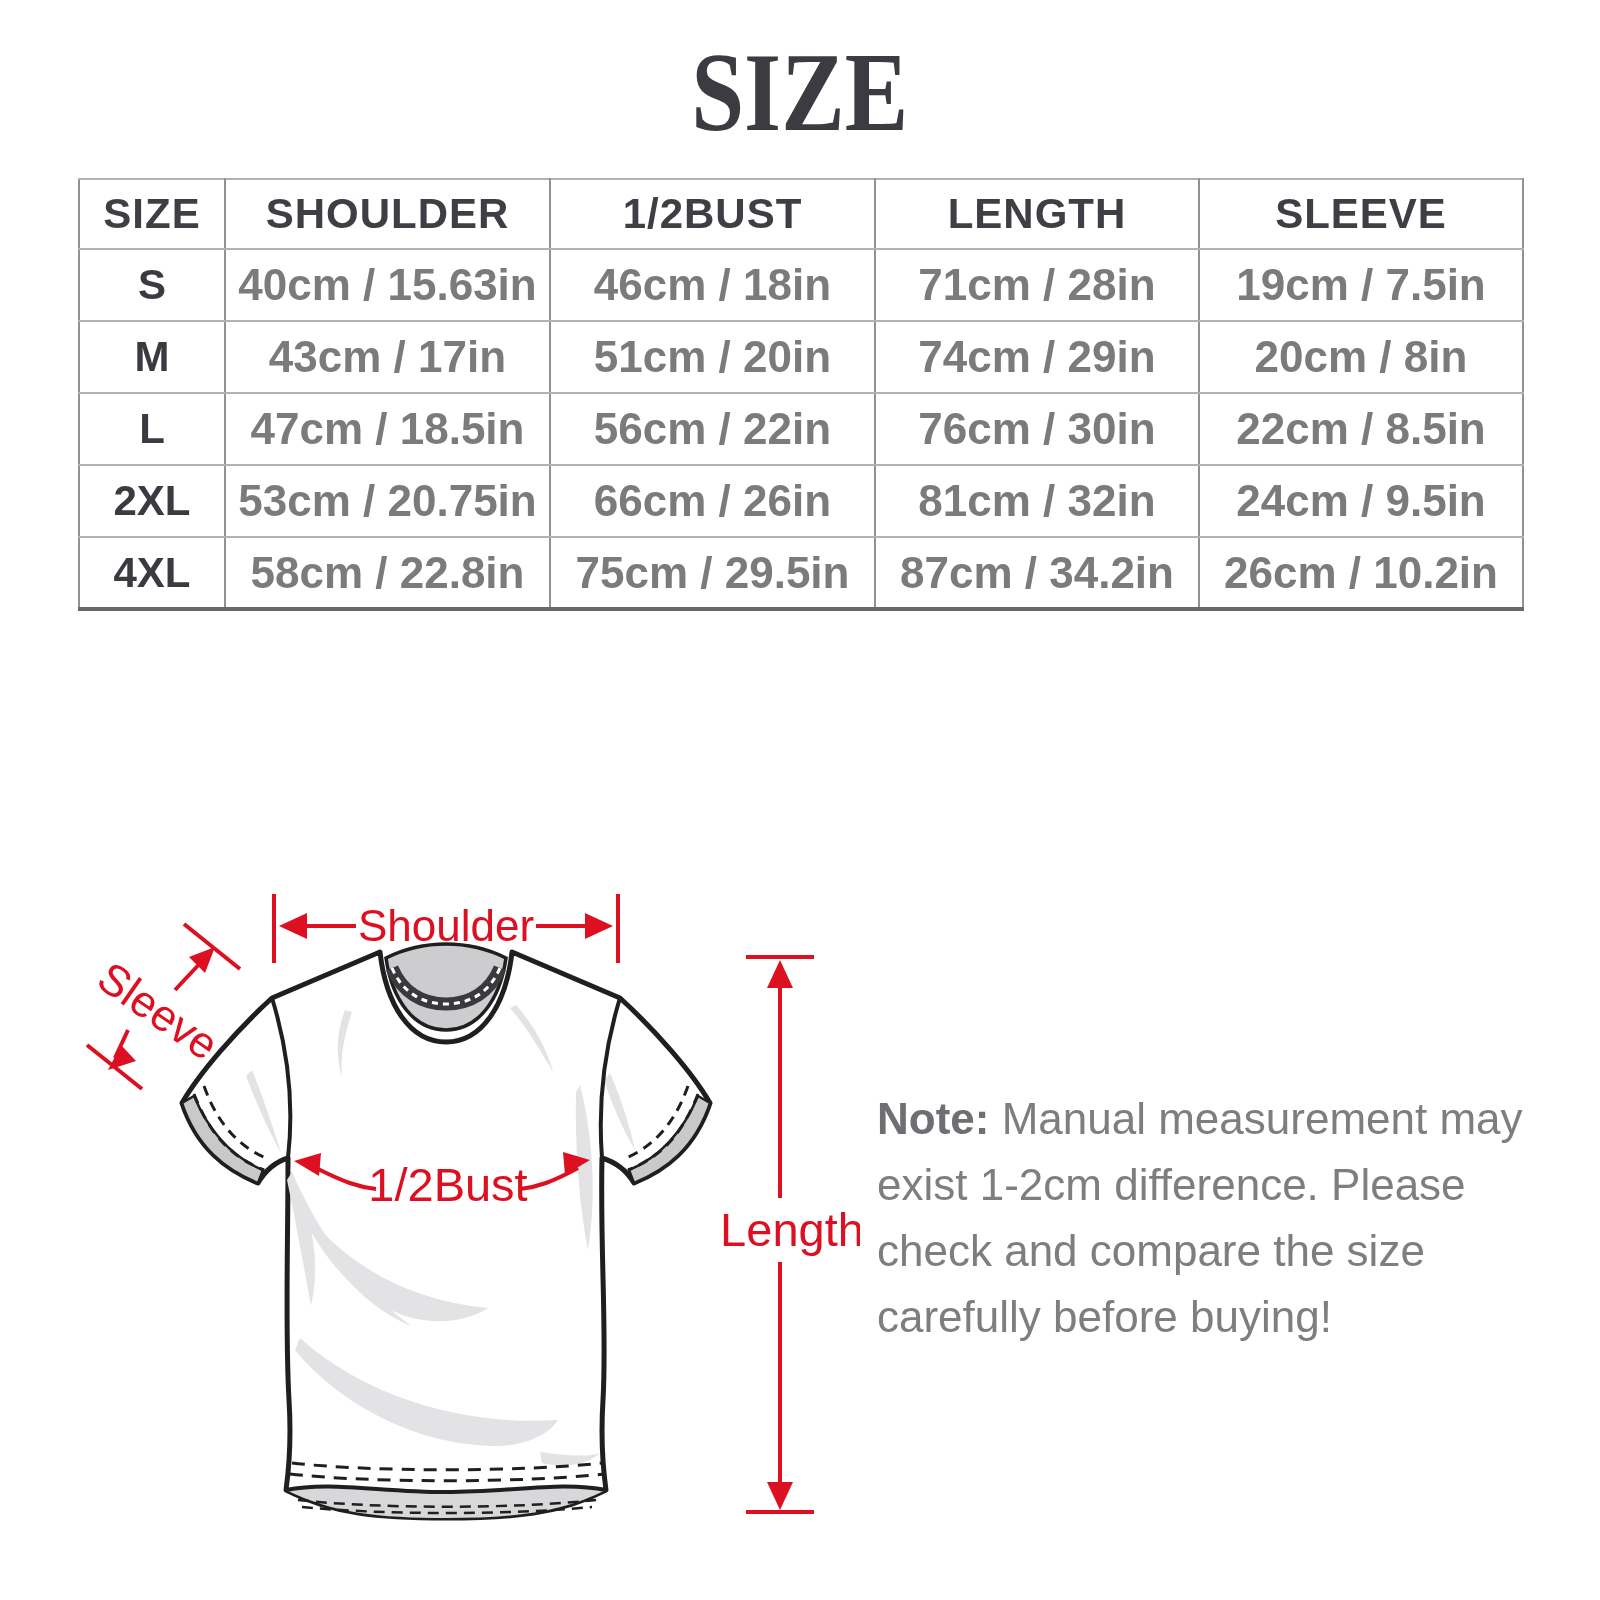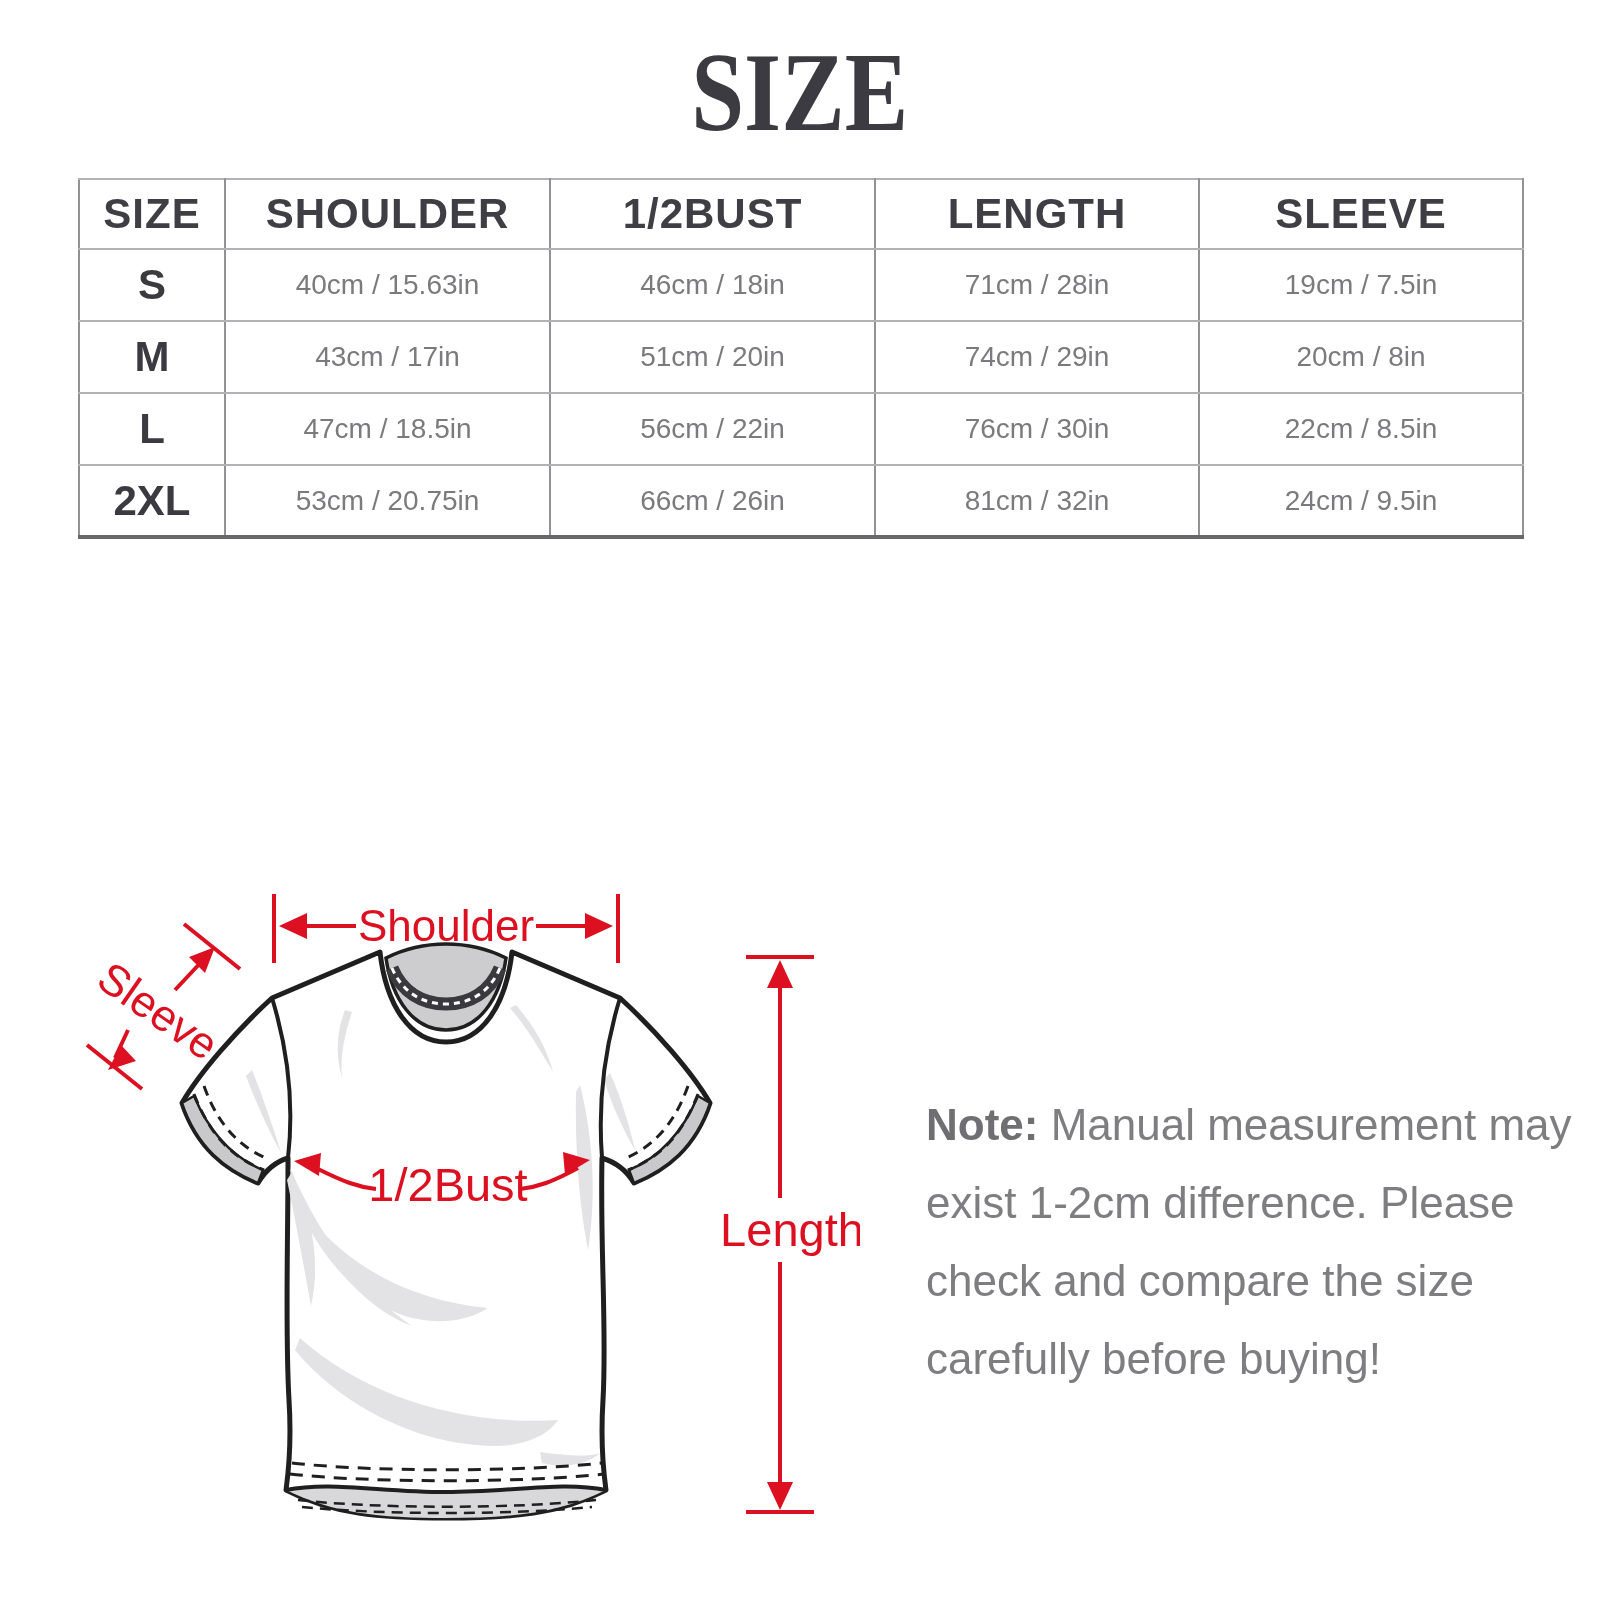--- a/index.html
+++ b/index.html
@@ -43,34 +43,34 @@
   }
   table.size-table thead tr{height:70px;}
   table.size-table tbody tr{height:72px;}
   table.size-table thead th{
     font-size:42px;font-weight:700;color:var(--header-text);letter-spacing:1px;
   }
   table.size-table tbody th{
     font-size:42px;font-weight:700;color:#3a3a40;
   }
   table.size-table tbody td{
-    font-size:28px;font-weight:400;color:var(--cell-text);
+    font-size:44px;font-weight:700;color:var(--cell-text);
   }
   svg.diagram{position:absolute;left:60px;top:868px;}
   .red-stroke{stroke:var(--accent);stroke-width:4;fill:none;}
   .red-fill{fill:var(--accent);stroke:none;}
   .red-text{
     fill:var(--accent);
     font-family:"Liberation Sans", sans-serif;
     font-size:44px;
   }
   .red-text-lg{font-size:47px;}
   .note{
-    position:absolute;left:926px;top:1086px;width:670px;
-    font-size:44px;line-height:78px;color:var(--note-text);
+    position:absolute;left:877px;top:1086px;width:670px;
+    font-size:44px;line-height:66px;color:var(--note-text);
     white-space:pre-line;
   }
   .note-label{font-weight:700;color:#6f6f73;}
 </style>
 </head>
 <body>
 
 <div class="title-wrap">
   <span class="title-text">SIZE</span>
 </div>
@@ -114,20 +114,27 @@
         <td>76cm / 30in</td>
         <td>22cm / 8.5in</td>
       </tr>
       <tr>
         <th>2XL</th>
         <td>53cm / 20.75in</td>
         <td>66cm / 26in</td>
         <td>81cm / 32in</td>
         <td>24cm / 9.5in</td>
       </tr>
+      <tr>
+        <th>4XL</th>
+        <td>58cm / 22.8in</td>
+        <td>75cm / 29.5in</td>
+        <td>87cm / 34.2in</td>
+        <td>26cm / 10.2in</td>
+      </tr>
     </tbody>
 </table>
 
 <svg class="diagram" width="800" height="700" viewBox="60 868 800 700" xmlns="http://www.w3.org/2000/svg">
 
   <g>
 
     <path d="M380,952
          C386,1005 410,1042 446,1042
          C482,1042 506,1005 512,952

